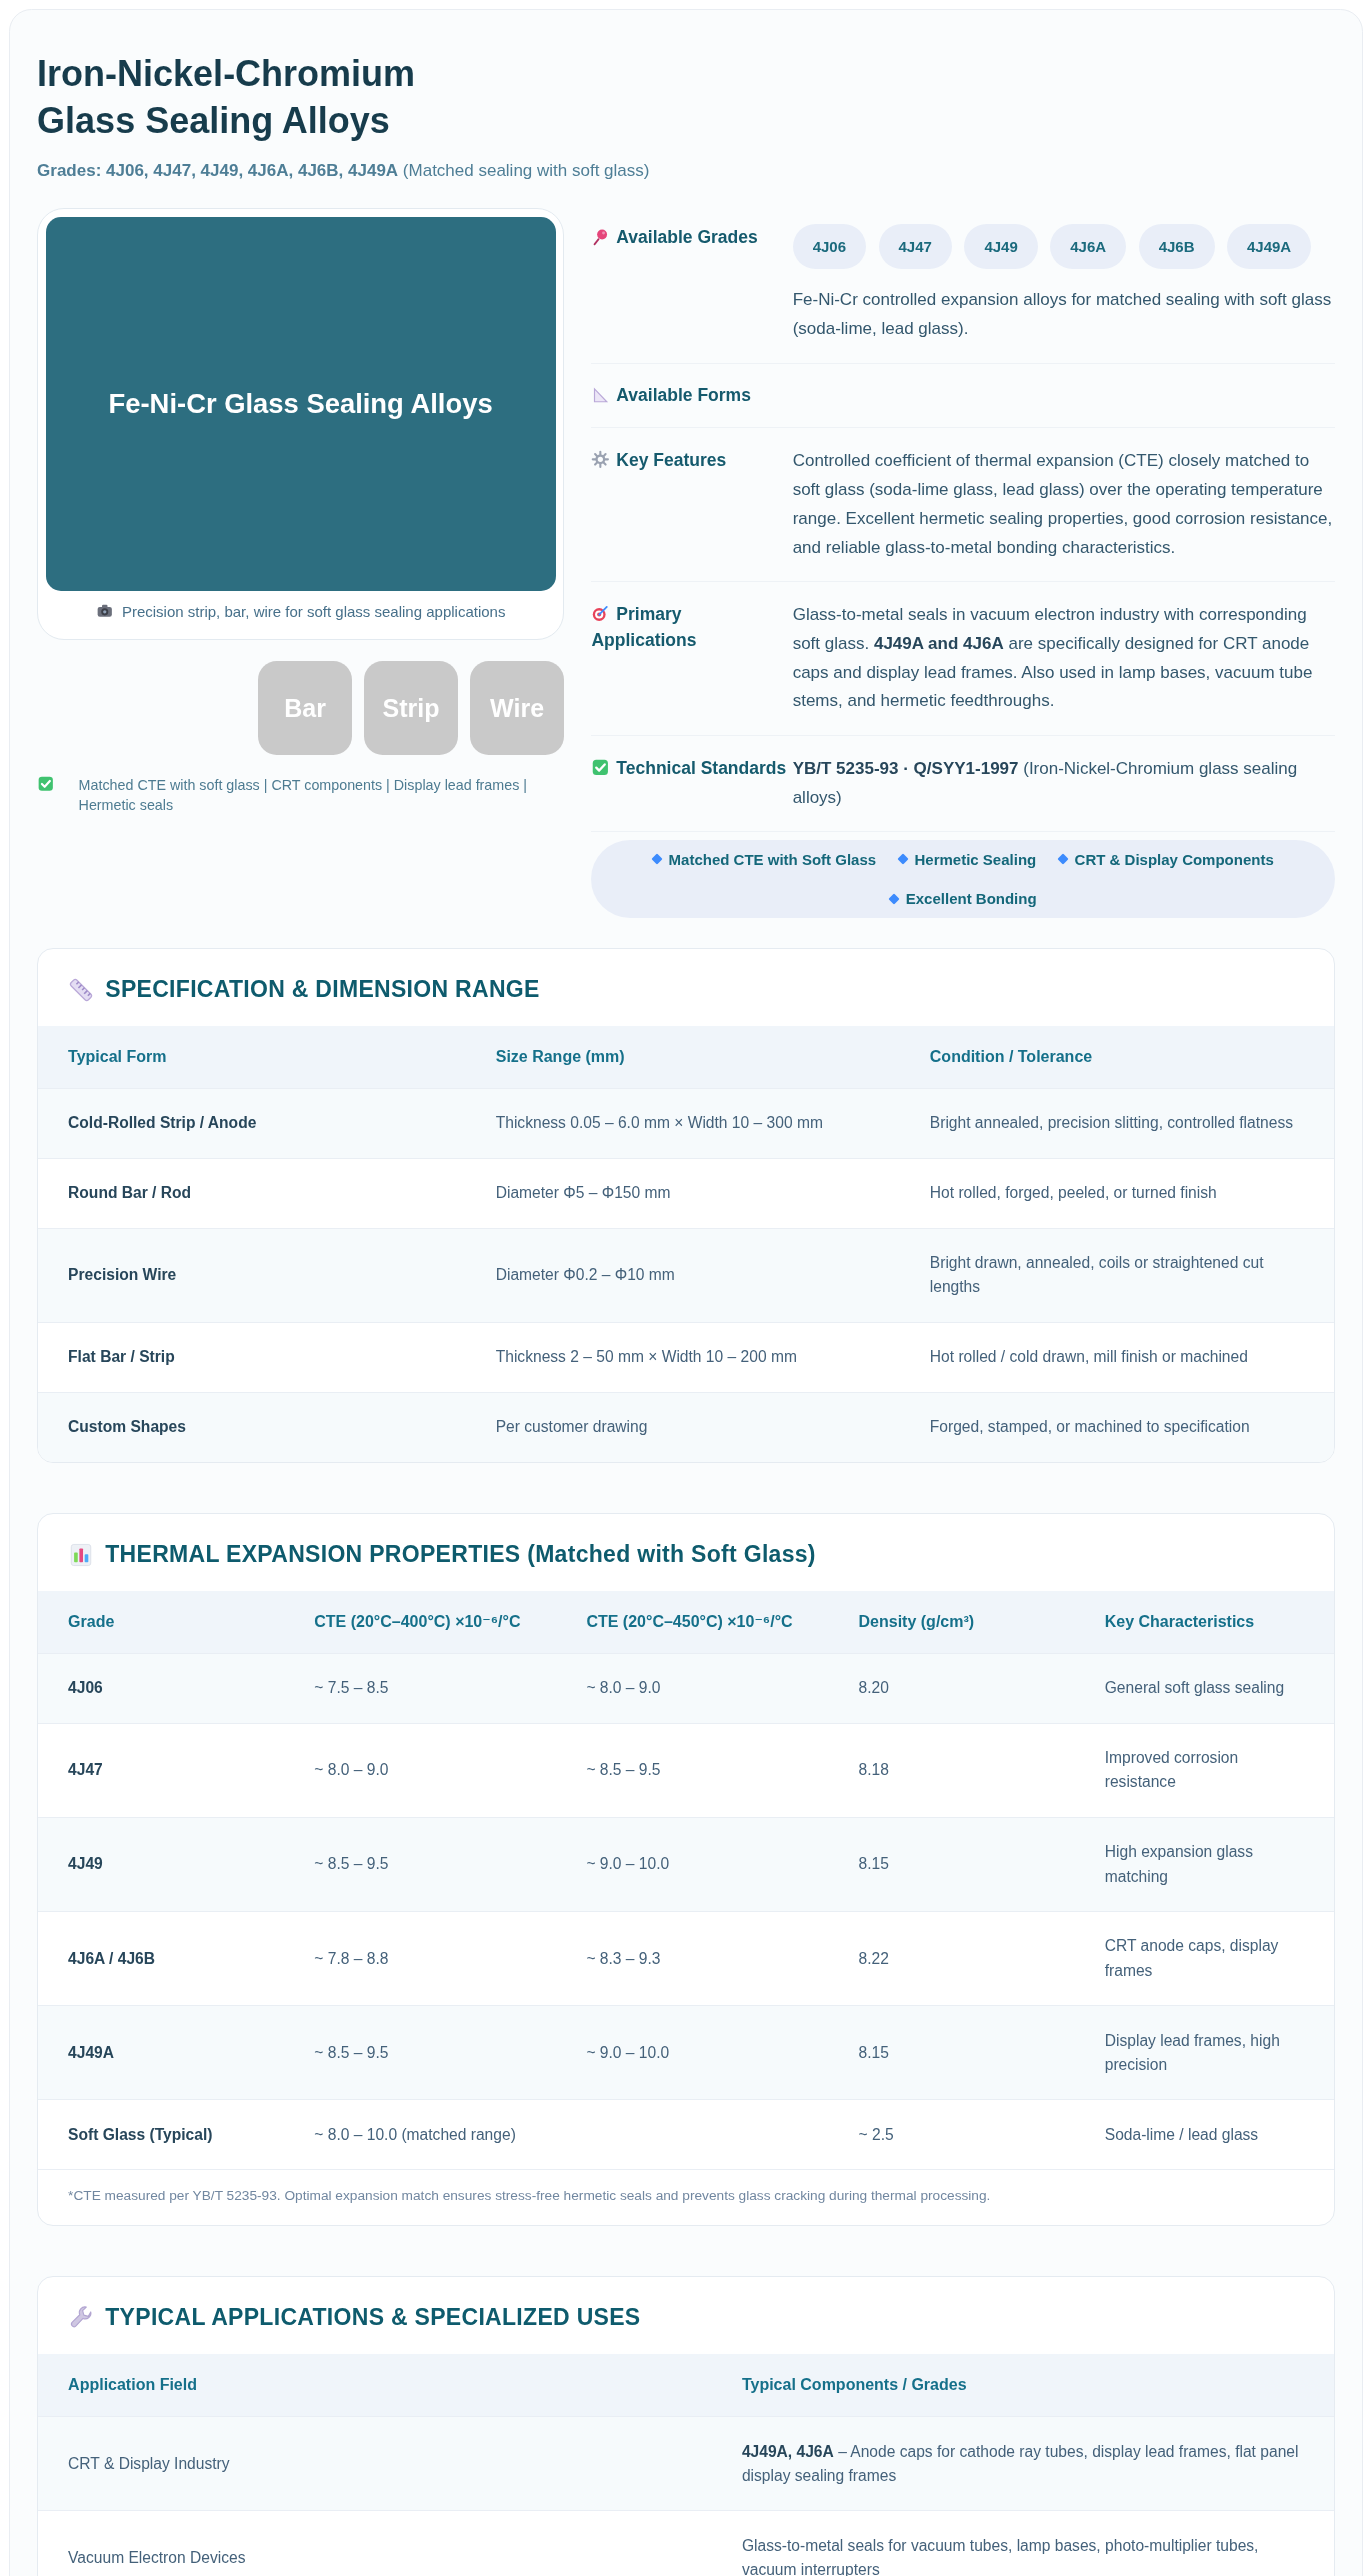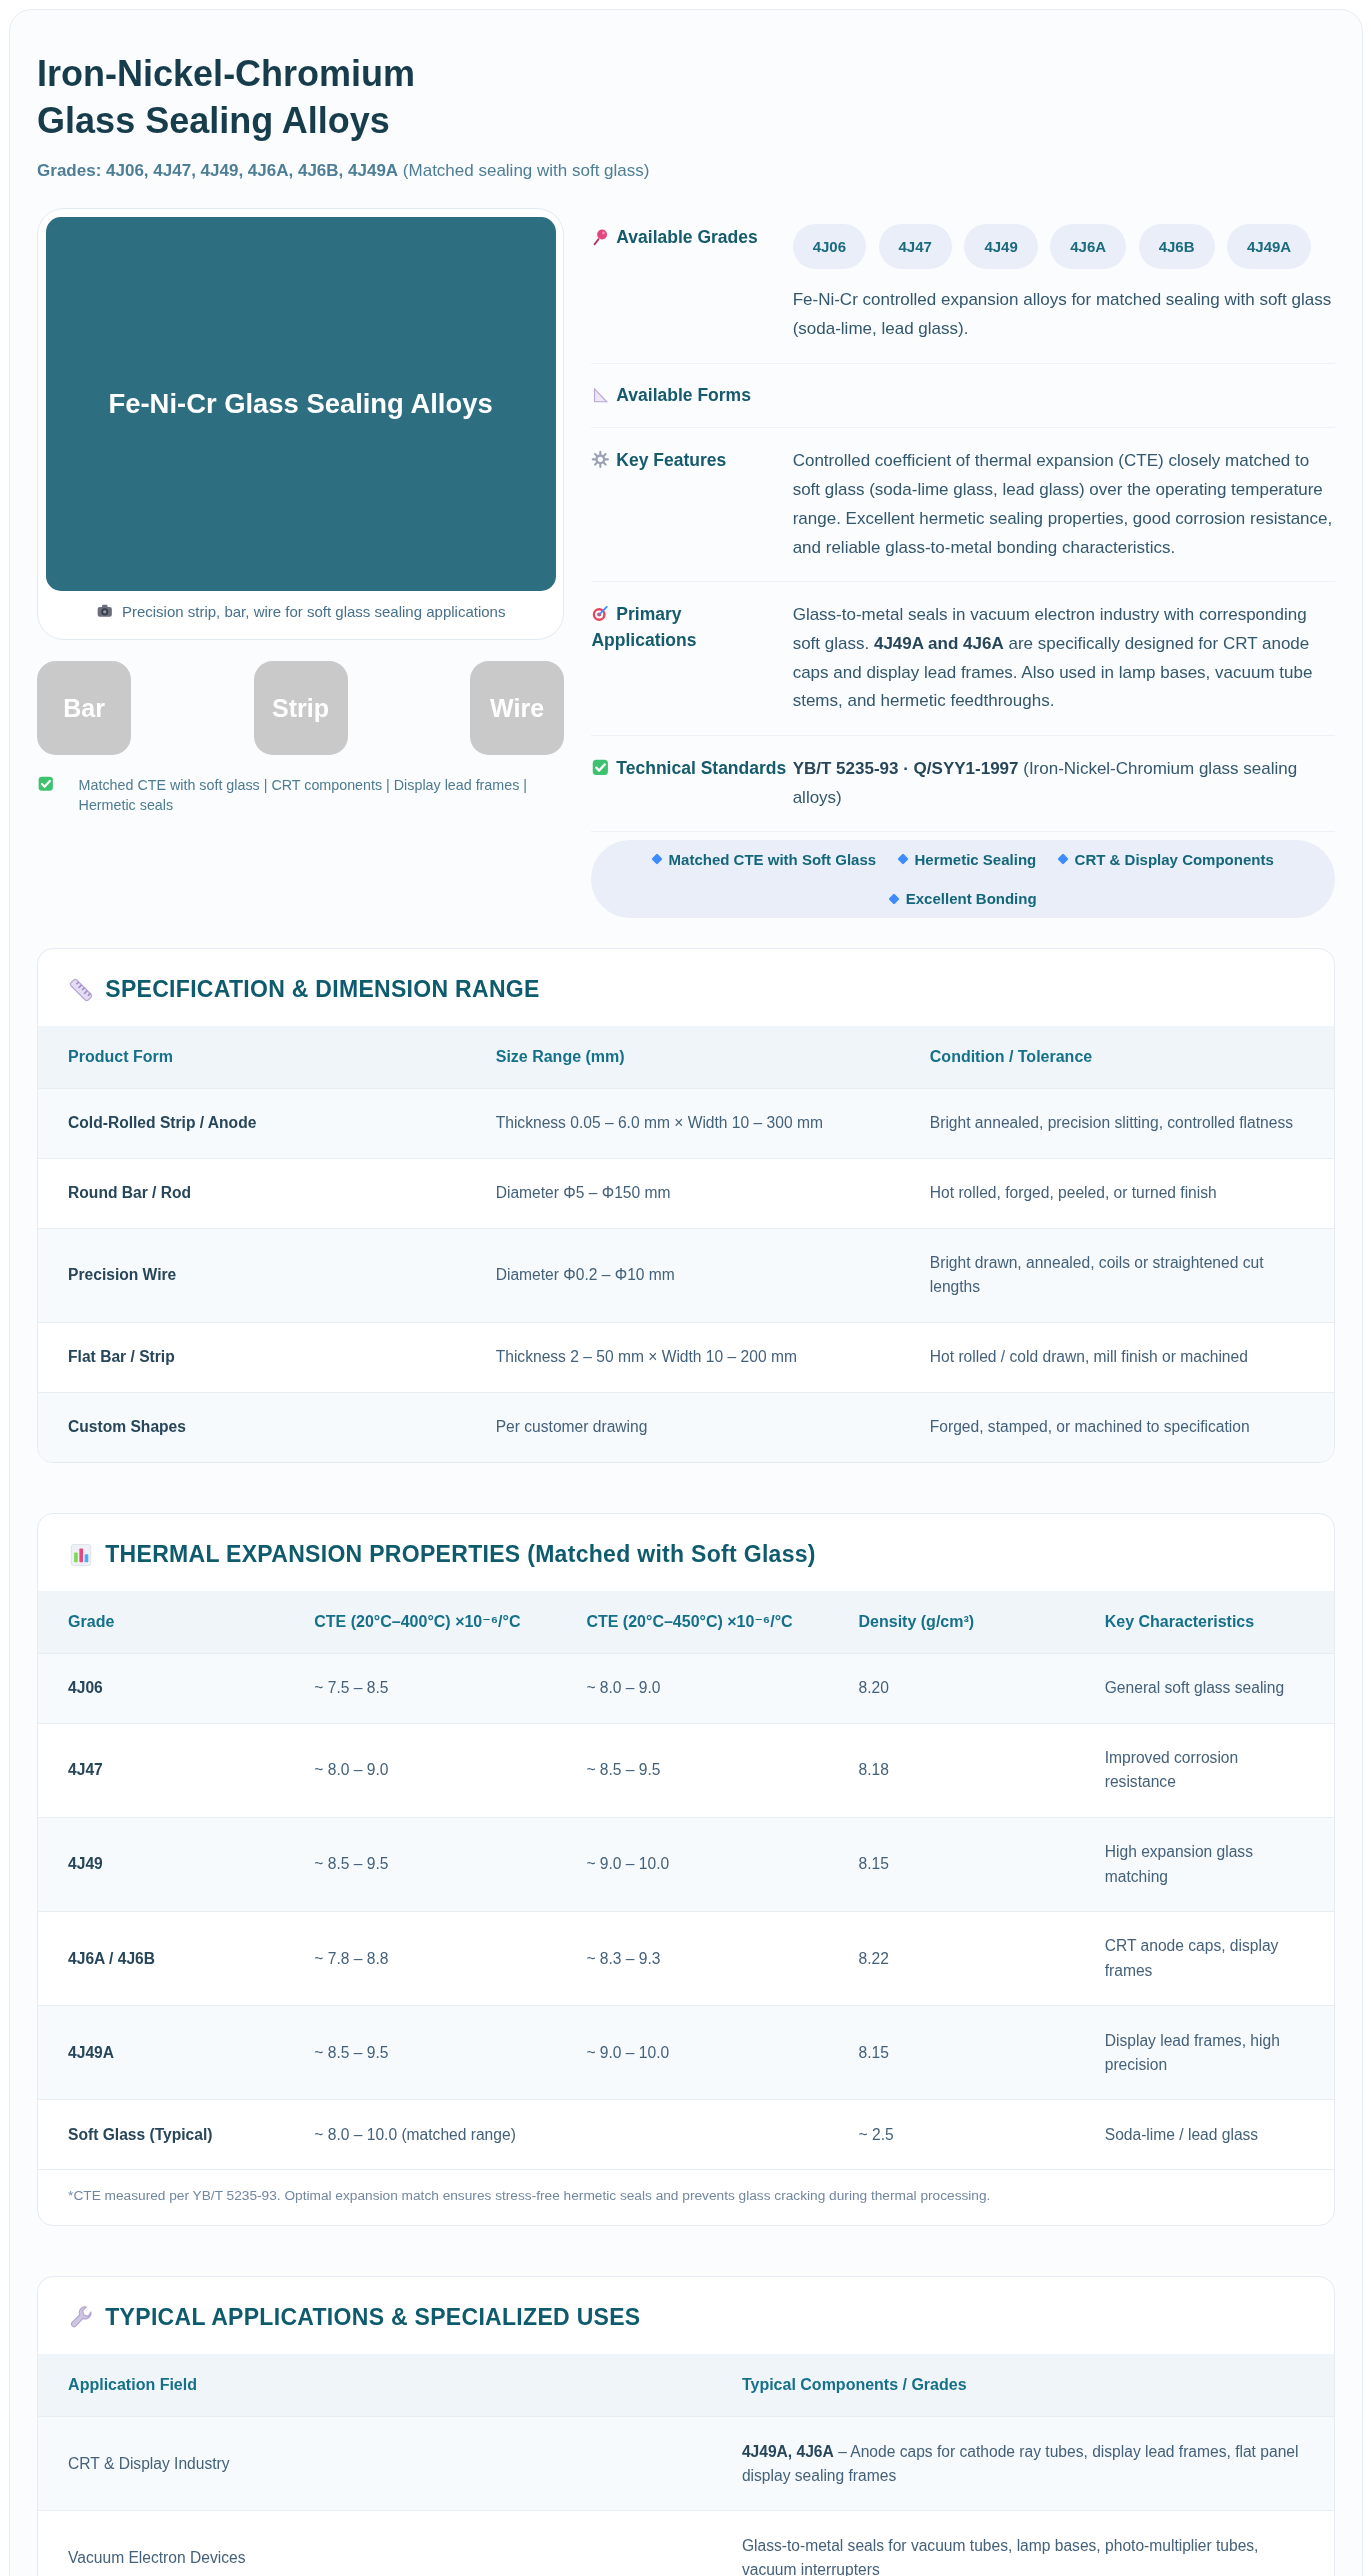--- a/index.html
+++ b/index.html
@@ -12,21 +12,21 @@
   .subtitle{font-size:17px;color:#4e7e96;}
   .subtitle .b{font-weight:bold;}
 
   
   .hero{display:flex;gap:27.4px;padding:8.7px 27.4px 30px;}
   .hero-left{width:527px;flex:none;}
   .media-card{background:#ffffff;border:0.6px solid #e3eaf0;border-radius:27px;padding:7.5px;}
   .media-img{background:#2d6e80;border-radius:15px;height:374px;display:flex;align-items:center;justify-content:center;}
   .media-title{color:#ffffff;font-size:27.4px;font-weight:bold;}
   .media-caption{height:41px;display:flex;align-items:center;justify-content:center;gap:8.7px;color:#47708a;font-size:15px;}
-  .thumbs{display:flex;justify-content:space-between;gap:12px;margin:21px 0 20px;}
+  .thumbs{display:flex;justify-content:flex-end;gap:12px;margin:21px 0 20px;}
   .thumb{width:94px;height:94px;background:#c9c9c9;border-radius:18.7px;color:#ffffff;font-weight:bold;font-size:25px;display:flex;align-items:center;justify-content:center;}
   .check-line{font-size:14.3px;color:#4d7b91;display:flex;gap:24px;align-items:flex-start;line-height:1.4;}
 
   .hero-right{flex:1;padding-top:8.7px;}
   .spec-row{display:flex;gap:6.2px;padding:18.7px 0;border-bottom:0.6px solid #eef2f6;}
   .spec-row.first{padding-top:7.5px;}
   .spec-label{width:195px;flex:none;font-size:17.5px;font-weight:bold;color:#155a6d;line-height:1.5;}
   .spec-label .icn{display:inline-block;vertical-align:-3.1px;margin-right:6.2px;}
   .spec-value{flex:1;font-size:17px;line-height:1.7;color:#33576d;}
   .spec-value .b{font-weight:bold;color:#27465a;}
@@ -225,21 +225,21 @@
                 <line x1="27" y1="11" x2="27" y2="15"></line>
               </g>
             </g>
           </svg>
       </span>
       <span>SPECIFICATION &amp; DIMENSION RANGE</span>
     </div>
     <table>
       <thead>
         <tr>
-          <th style="width:33%">Product Form</th>
+          <th style="width:33%">Typical Form</th>
           <th style="width:33.5%">Size Range (mm)</th>
           <th>Condition / Tolerance</th>
         </tr>
       </thead>
       <tbody>
 
       <tr>
           <td class="cfirst">Cold-Rolled Strip / Anode</td>
           <td>Thickness 0.05 – 6.0 mm × Width 10 – 300 mm</td>
           <td>Bright annealed, precision slitting, controlled flatness</td>

